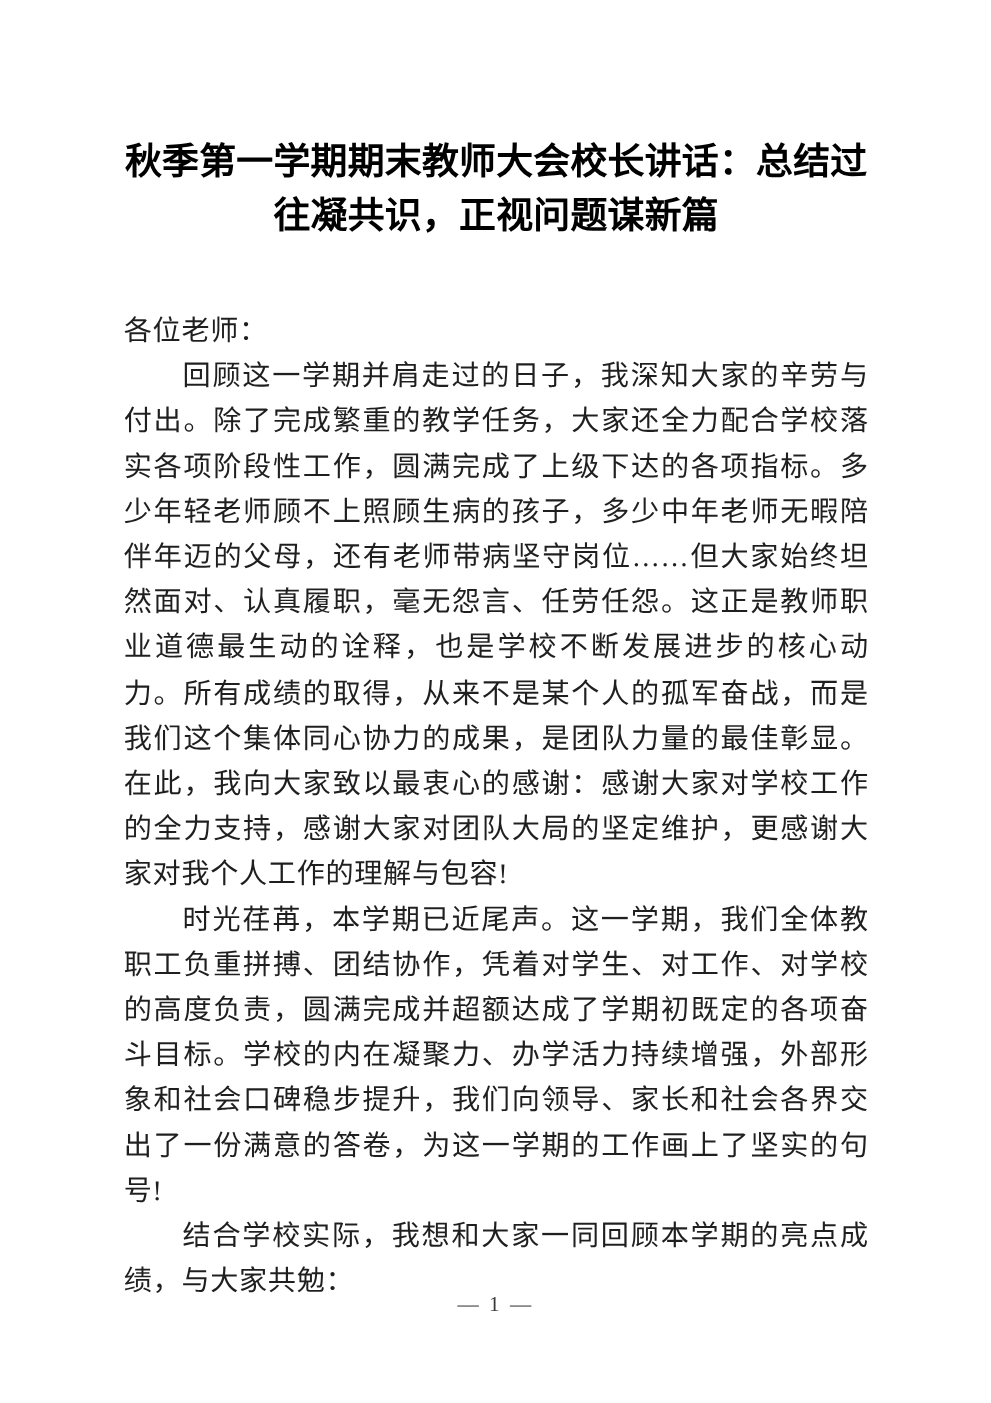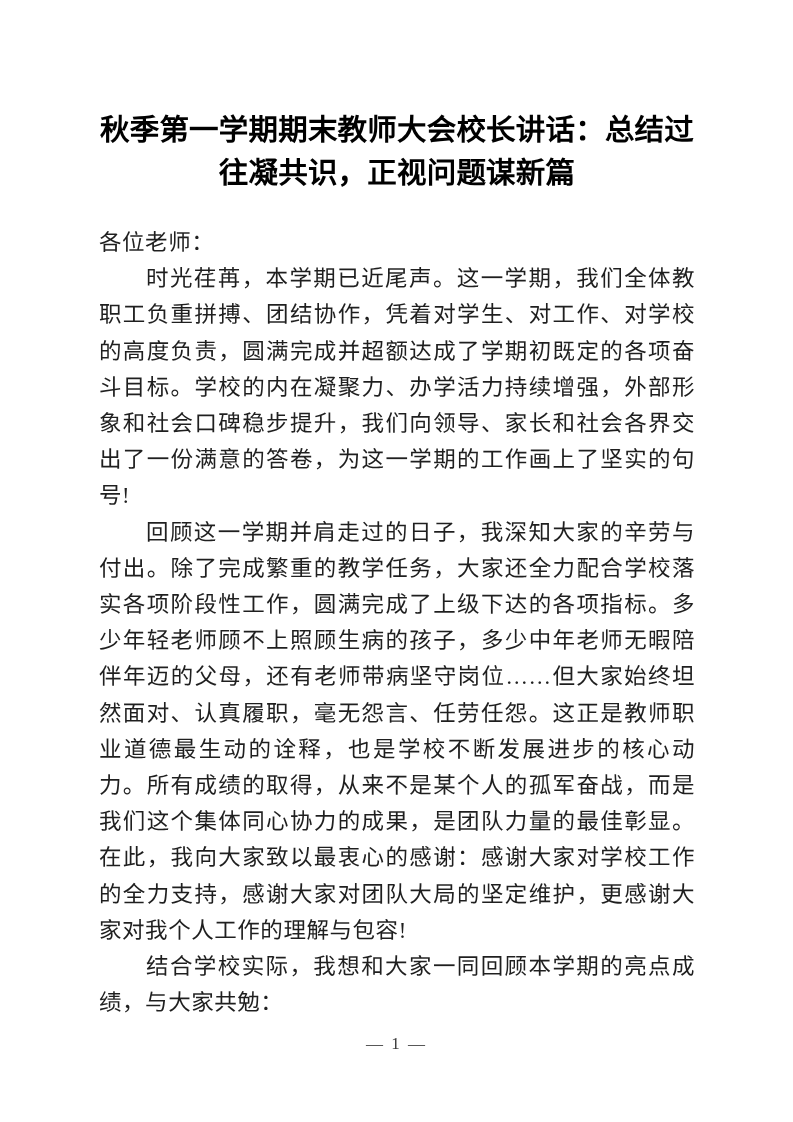--- a/index.html
+++ b/index.html
@@ -46,21 +46,21 @@
     text-align: center;
     letter-spacing: 0.2px;
     color: #000000;
     word-break: break-all;
   }
 
   
   .body-text {
     position: absolute;
     left: 0;
-    top: 225px;
+    top: 247px;
     width: 596px;
   }
 
   .para {
     margin: 0;
     padding: 0;
     font-family: "Liberation Serif", "DejaVu Serif", serif;
     font-size: 22.5px;
     line-height: 36.2px;
     color: #1f1f1f;
@@ -98,23 +98,23 @@
 
   <div class="content">
 
     <h1 class="doc-title">秋季第一学期期末教师大会校长讲话：总结过往凝共识，正视问题谋新篇</h1>
 
     <div class="body-text">
 
       <p class="para flush">各位老师：</p>
 
 
+      <p class="para indent">回顾这一学期并肩走过的日子，我深知大家的辛劳与付出。除了完成繁重的教学任务，大家还全力配合学校落实各项阶段性工作，圆满完成了上级下达的各项指标。多少年轻老师顾不上照顾生病的孩子，多少中年老师无暇陪伴年迈的父母，还有老师带病坚守岗位……但大家始终坦然面对、认真履职，毫无怨言、任劳任怨。这正是教师职业道德最生动的诠释，也是学校不断发展进步的核心动力。所有成绩的取得，从来不是某个人的孤军奋战，而是我们这个集体同心协力的成果，是团队力量的最佳彰显。在此，我向大家致以最衷心的感谢：感谢大家对学校工作的全力支持，感谢大家对团队大局的坚定维护，更感谢大家对我个人工作的理解与包容!</p>
+
       <p class="para indent">时光荏苒，本学期已近尾声。这一学期，我们全体教职工负重拼搏、团结协作，凭着对学生、对工作、对学校的高度负责，圆满完成并超额达成了学期初既定的各项奋斗目标。学校的内在凝聚力、办学活力持续增强，外部形象和社会口碑稳步提升，我们向领导、家长和社会各界交出了一份满意的答卷，为这一学期的工作画上了坚实的句号!</p>
-
-      <p class="para indent">回顾这一学期并肩走过的日子，我深知大家的辛劳与付出。除了完成繁重的教学任务，大家还全力配合学校落实各项阶段性工作，圆满完成了上级下达的各项指标。多少年轻老师顾不上照顾生病的孩子，多少中年老师无暇陪伴年迈的父母，还有老师带病坚守岗位……但大家始终坦然面对、认真履职，毫无怨言、任劳任怨。这正是教师职业道德最生动的诠释，也是学校不断发展进步的核心动力。所有成绩的取得，从来不是某个人的孤军奋战，而是我们这个集体同心协力的成果，是团队力量的最佳彰显。在此，我向大家致以最衷心的感谢：感谢大家对学校工作的全力支持，感谢大家对团队大局的坚定维护，更感谢大家对我个人工作的理解与包容!</p>
 
       <p class="para indent">结合学校实际，我想和大家一同回顾本学期的亮点成绩，与大家共勉：</p>
 
     </div>
 
   </div>
 
   <div class="page-footer">— 1 —</div>
 
 </div>

